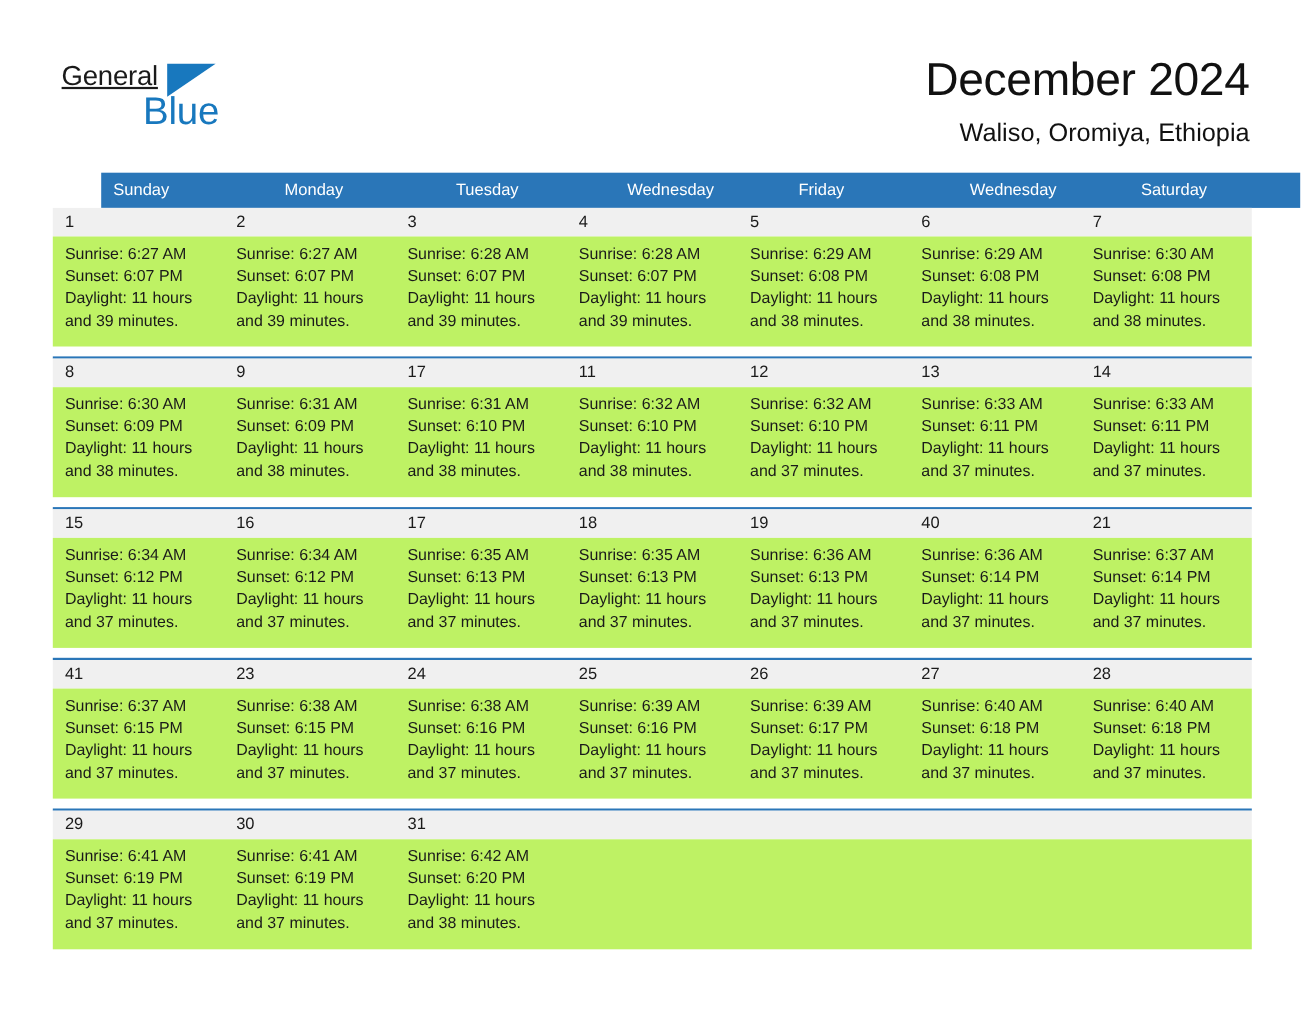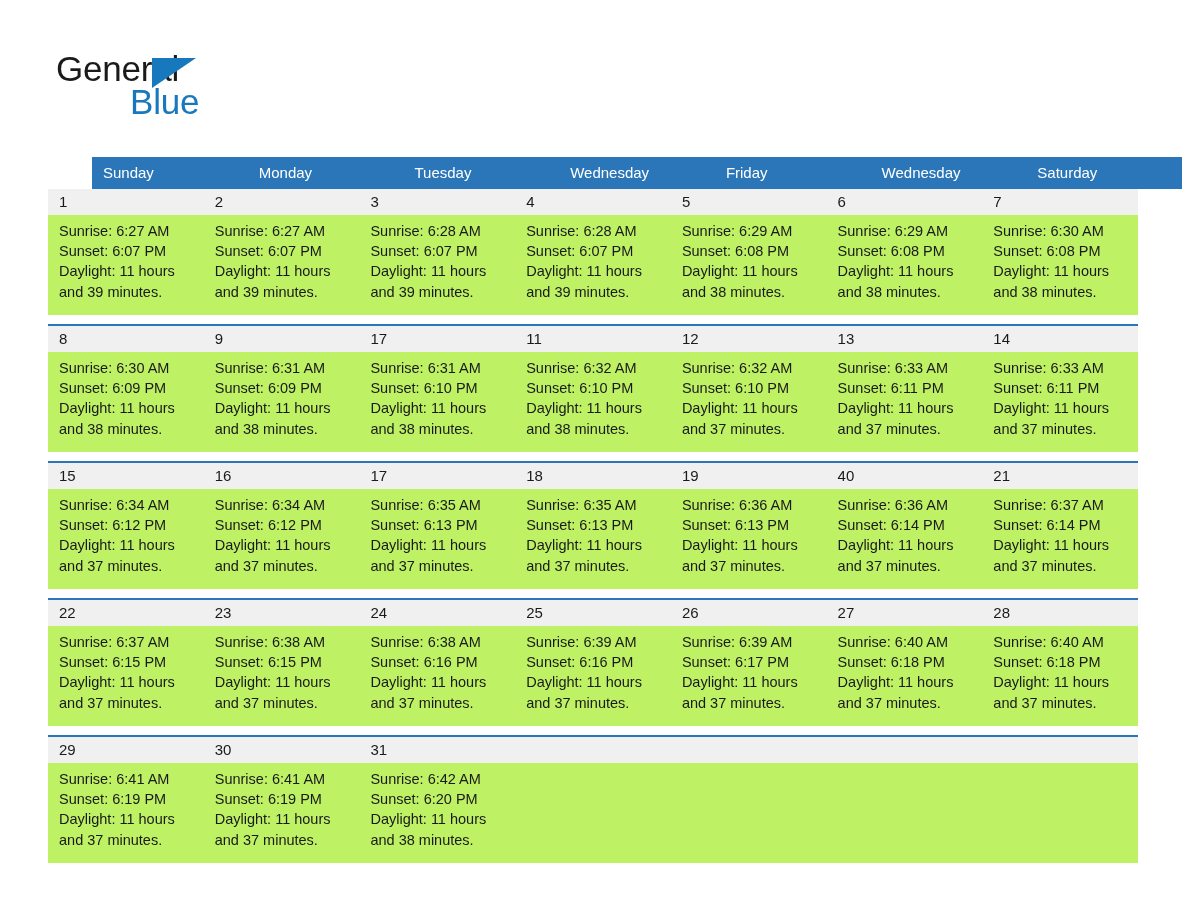--- a/index.html
+++ b/index.html
@@ -35,25 +35,26 @@
     position: absolute;
     left: 56px;
     top: 50px;
     width: 260px;
     height: 78px;
   }
   .logo-general {
     position: absolute;
     left: 0;
     top: 0;
-    font-size: 35px;
+    font-size: 25px;
     line-height: 38px;
     letter-spacing: -0.2px;
     color: #1a1a1a;
     font-family: "Liberation Sans", sans-serif;
+    text-decoration: underline;
   }
   .logo-triangle {
     position: absolute;
     left: 96px;
     top: 8px;
     width: 0;
     height: 0;
     border-top: 30px solid #1878be;
     border-right: 44px solid transparent;
   }
@@ -173,20 +174,24 @@
 <div class="page">
 
   <div class="header">
 
     <div class="logo">
       <span class="logo-general">General</span>
       <span class="logo-triangle"></span>
       <span class="logo-blue">Blue</span>
     </div>
 
+    <div class="title-block">
+      <div class="cal-title">December 2024</div>
+      <div class="cal-subtitle">Waliso, Oromiya, Ethiopia</div>
+    </div>
 
   </div>
 
   <div class="calendar">
 
     <div class="weekday-row">
       <div class="weekday">Sunday</div>
       <div class="weekday">Monday</div>
       <div class="weekday">Tuesday</div>
       <div class="weekday">Wednesday</div>
@@ -337,21 +342,21 @@
         <div class="daycell">
           <div class="dayline">Sunrise: 6:37 AM</div>
           <div class="dayline">Sunset: 6:14 PM</div>
           <div class="dayline daylight-line">Daylight: 11 hours and 37 minutes.</div>
         </div>
       </div>
     </div>
 
     <div class="week-row">
       <div class="numbers-strip">
-        <div class="daynum">22</div>
+        <div class="daynum">41</div>
         <div class="daynum">23</div>
         <div class="daynum">24</div>
         <div class="daynum">25</div>
         <div class="daynum">26</div>
         <div class="daynum">27</div>
         <div class="daynum">28</div>
       </div>
       <div class="details-strip">
         <div class="daycell">
           <div class="dayline">Sunrise: 6:37 AM</div>

